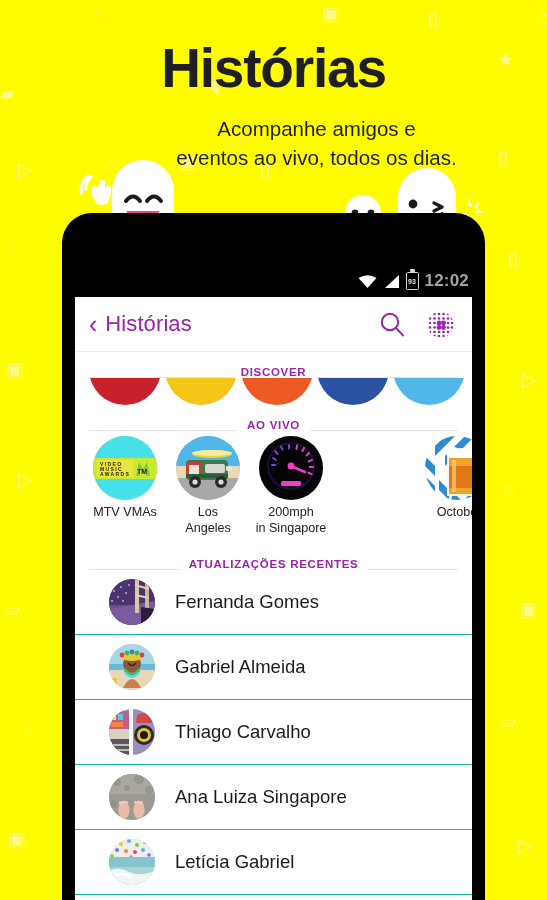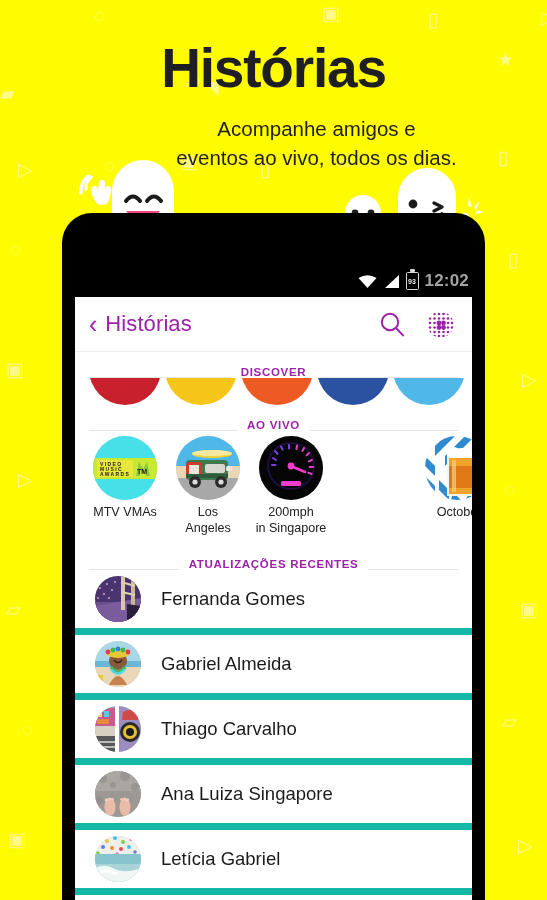--- a/index.html
+++ b/index.html
@@ -145,22 +145,22 @@
     margin-top: 5px;
     font-size: 12.6px; color: #222; text-align: center;
     line-height: 15.5px; white-space: pre-line;
   }
 
   
   #friends { width: 397px; }
   .frow {
     height: 65px; width: 397px;
     display: flex; align-items: center;
-    padding-left: 20px;
-    border-bottom: 7px solid #14b8a6;
+    padding-left: 34px;
+    border-bottom: 1px solid #14b8a6;
   }
   .favatar {
     width: 46px; height: 46px; border-radius: 50%;
     overflow: hidden; position: relative; flex: none;
     background: #ccc;
   }
   .fname { margin-left: 20px; font-size: 18.5px; color: #1b1b1b; }
 
   svg { display: block; }
 </style>

